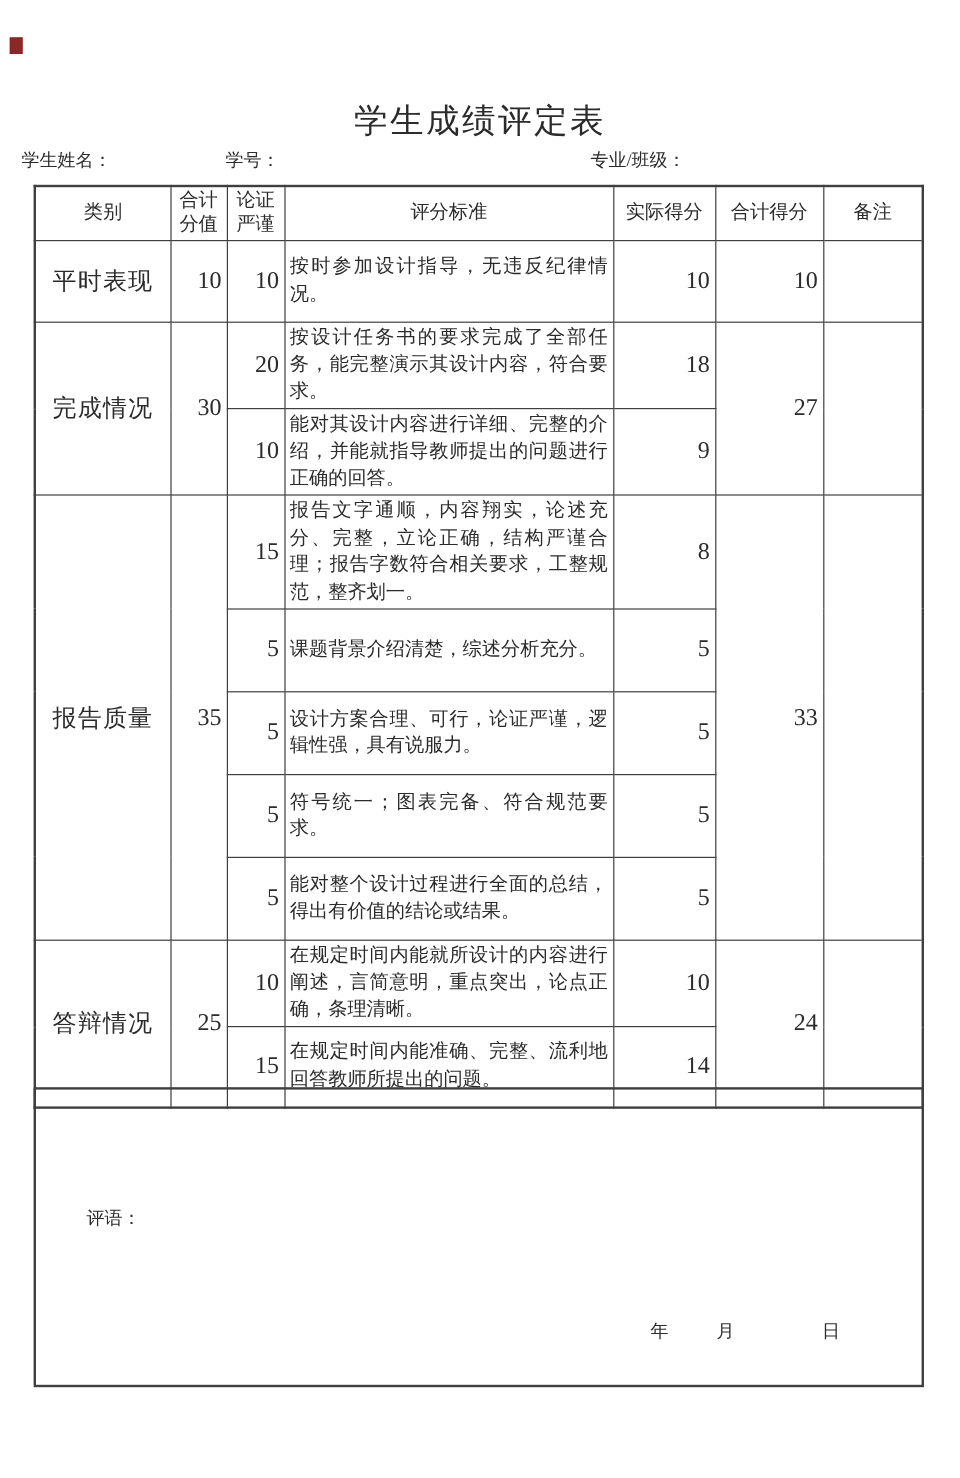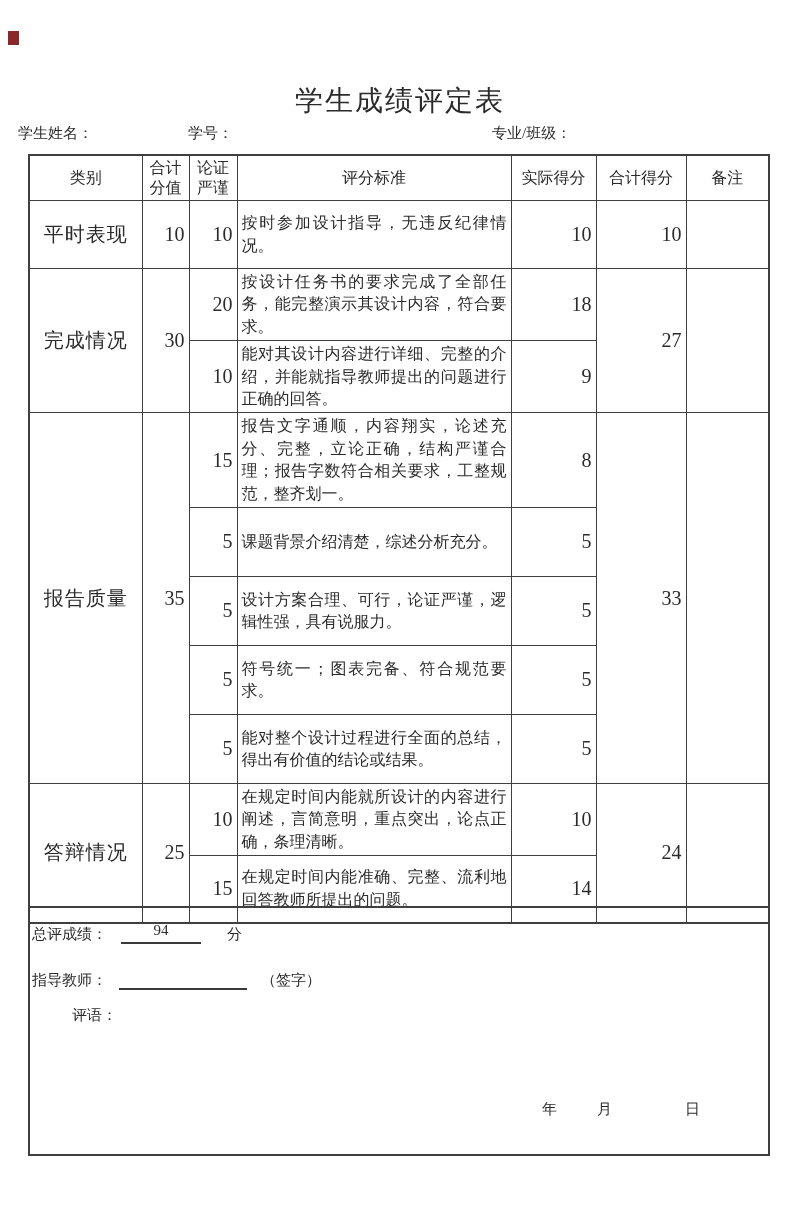--- a/index.html
+++ b/index.html
@@ -225,26 +225,20 @@
     </tr>
     <tr class="row-h67">
       <td class="cell-center">15</td>
       <td class="cell-criteria">在规定时间内能准确、完整、流利地回答教师所提出的问题。</td>
       <td class="cell-center">14</td>
     </tr>
   </tbody>
 </table>
 
 <div class="footer-box">
-  <div class="footer-line overall-line">
-    <span>总评成绩：</span><span class="blank-underline overall-underline">94</span><span class="unit-label">分</span>
-  </div>
-  <div class="footer-line advisor-line">
-    <span>指导教师：</span><span class="blank-underline advisor-underline"></span><span class="sign-label">（签字）</span>
-  </div>
   <div class="footer-line comment-line">
     <span>评语：</span>
   </div>
   <div class="date-line">
     <span class="date-part date-year">年</span>
     <span class="date-part date-month">月</span>
     <span class="date-part date-day">日</span>
   </div>
 </div>
 

